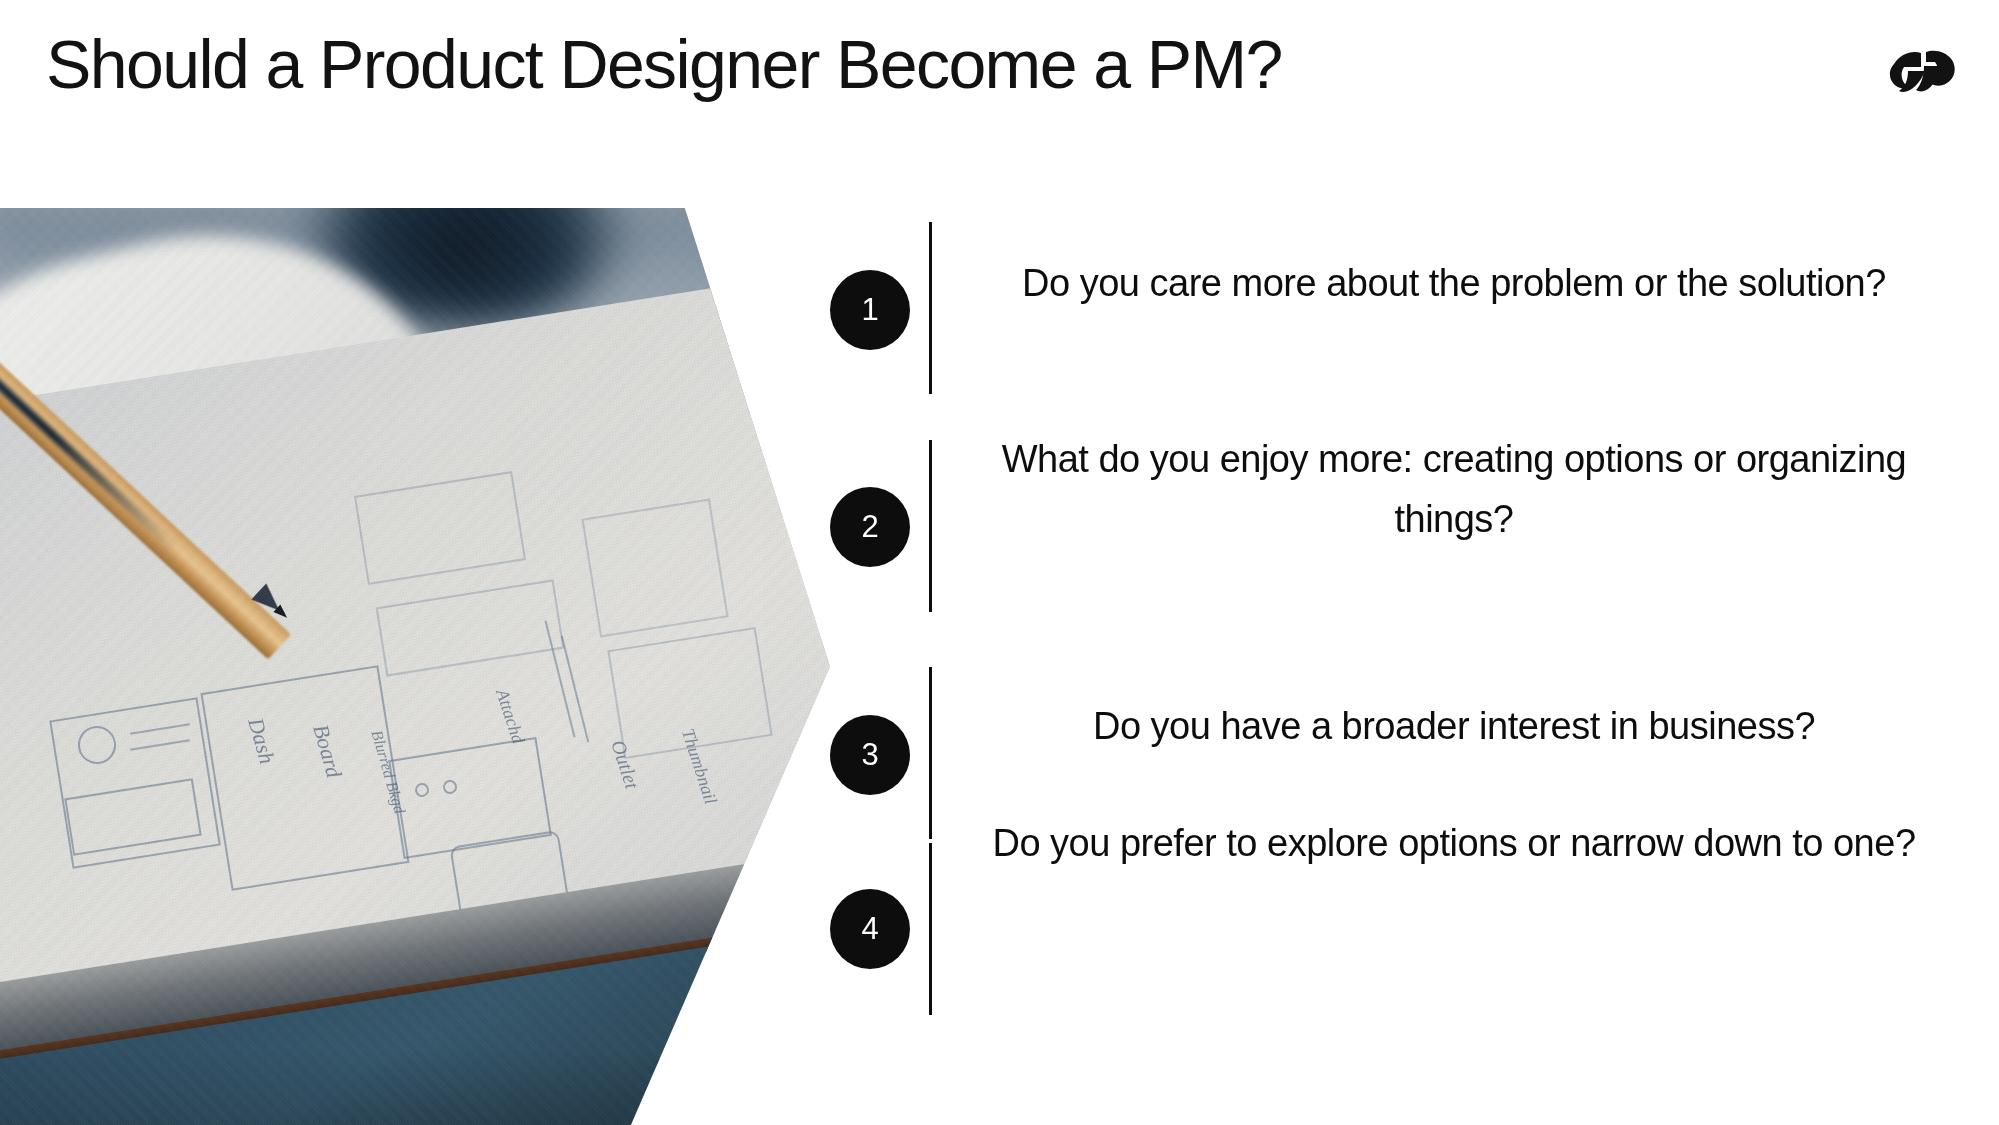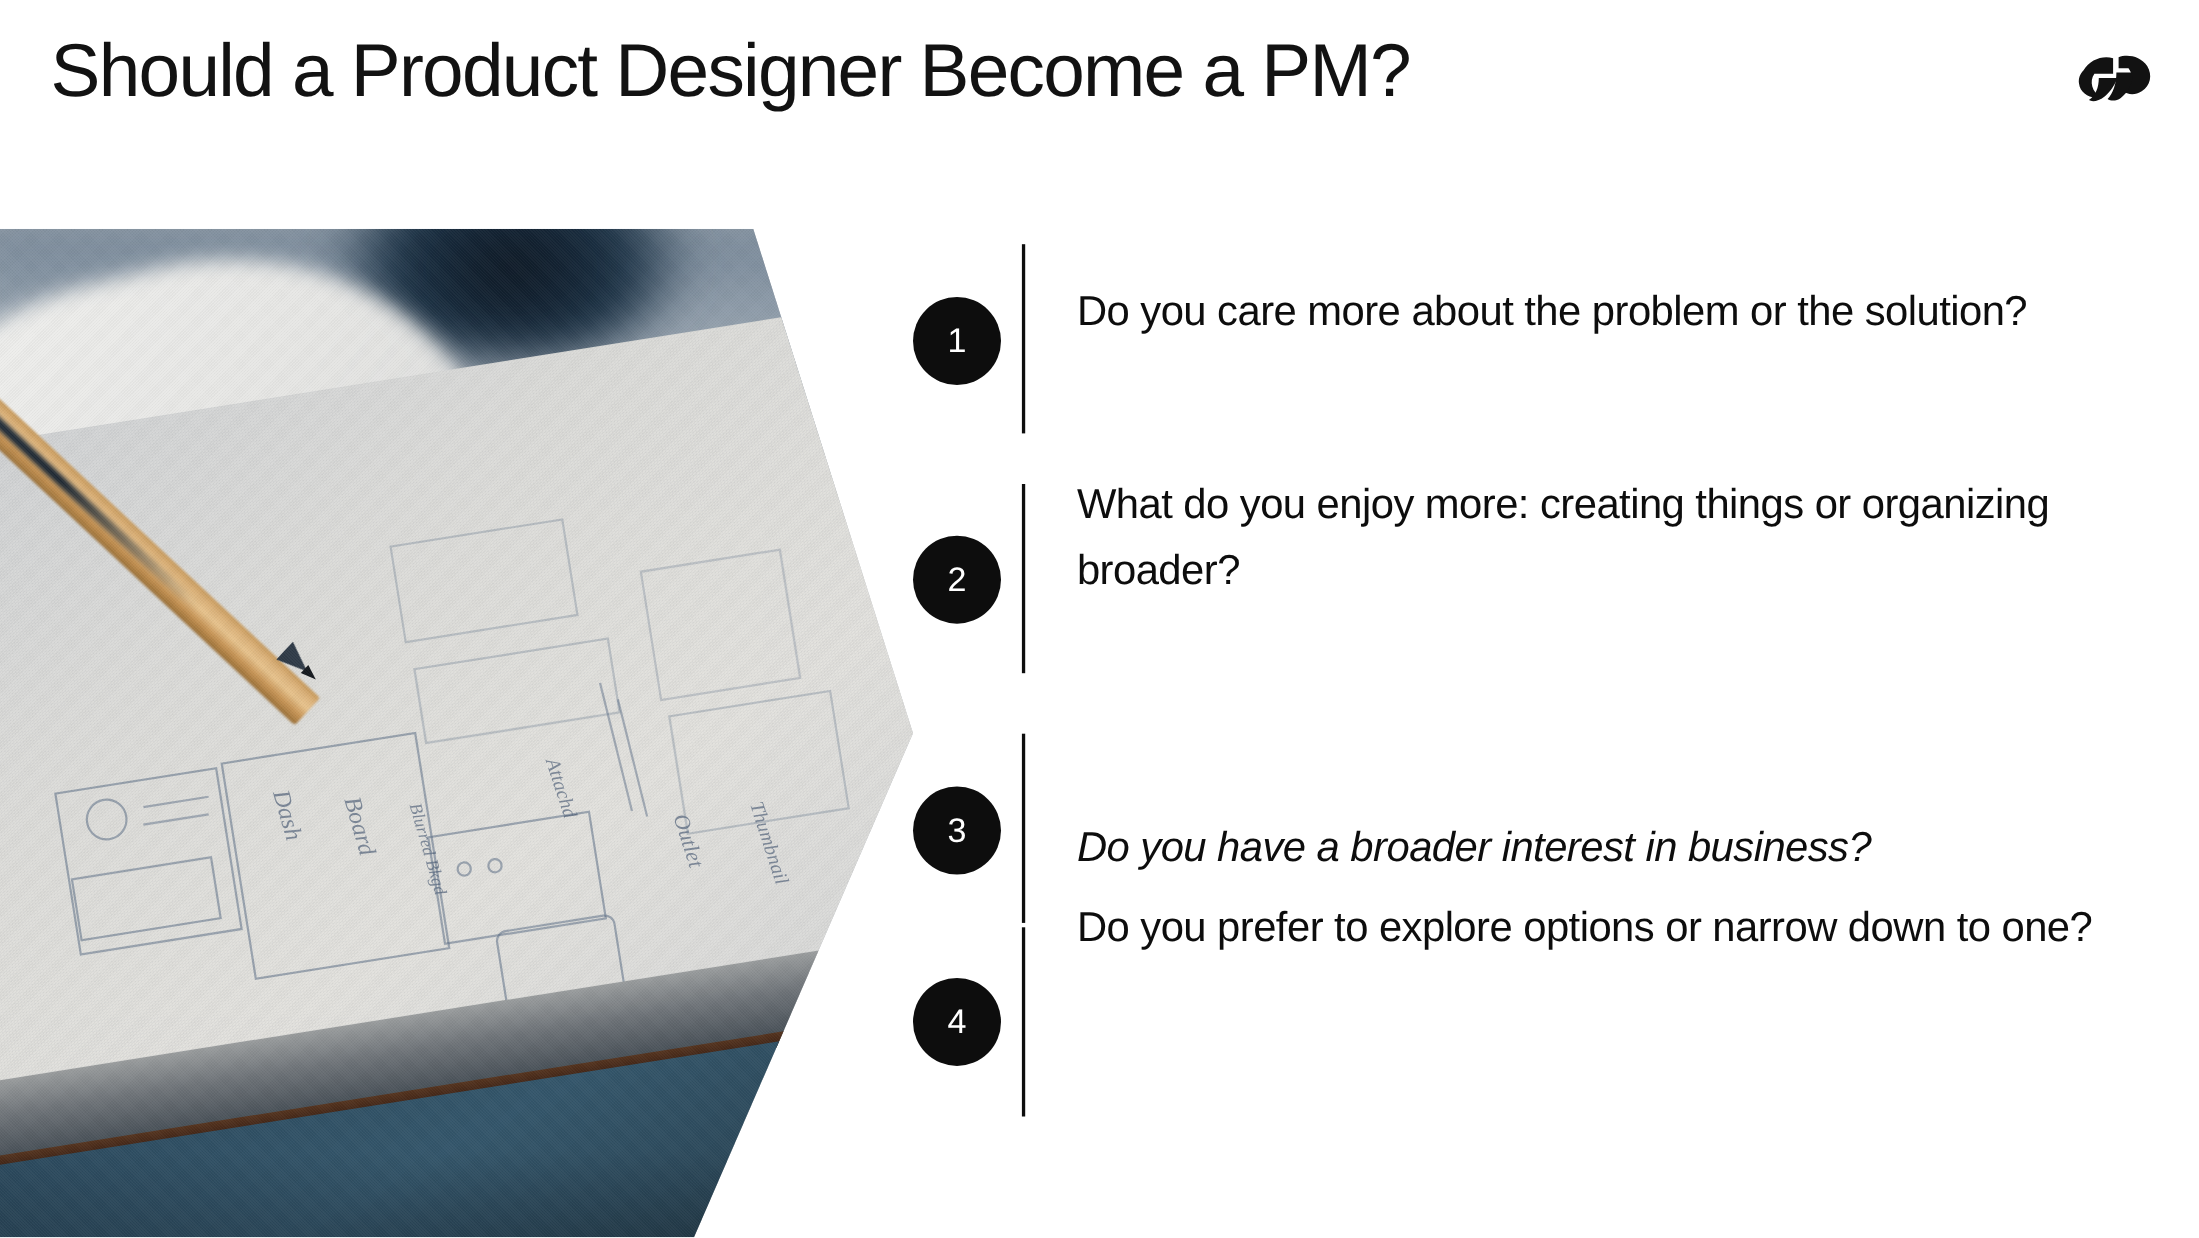--- a/index.html
+++ b/index.html
@@ -166,37 +166,38 @@
   }
   .qtext {
     position:absolute;
     left:149px;
     width:950px;
     font-size:38px;
     font-weight:400;
     line-height:60px;
     letter-spacing:-.5px;
     color:#0d0d0d;
+    text-align:center;
   }
 
   
   #item-1 { top:0; }
   #item-1 .badge { top:270px; }
   #item-1 .rule  { top:222px; height:172px; }
   #item-1 .qtext { top:253px; }
 
   #item-2 { top:0; }
   #item-2 .badge { top:487px; }
   #item-2 .rule  { top:440px; height:172px; }
   #item-2 .qtext { top:429px; }
 
   #item-3 { top:0; }
   #item-3 .badge { top:715px; }
   #item-3 .rule  { top:667px; height:172px; }
-  #item-3 .qtext { top:741px;font-style:italic; }
+  #item-3 .qtext { top:696px; }
 
   #item-4 { top:0; }
   #item-4 .badge { top:889px; }
   #item-4 .rule  { top:843px; height:172px; }
   #item-4 .qtext { top:813px; }
 </style>
 </head>
 <body>
 
 <div id="slide">
@@ -260,21 +261,21 @@
 
     <div class="item" id="item-1">
       <div class="badge">1</div>
       <div class="rule"></div>
       <div class="qtext">Do you care more about the problem or the solution?</div>
     </div>
 
     <div class="item" id="item-2">
       <div class="badge">2</div>
       <div class="rule"></div>
-      <div class="qtext">What do you enjoy more: creating things or organizing broader?</div>
+      <div class="qtext">What do you enjoy more: creating options or organizing things?</div>
     </div>
 
     <div class="item" id="item-3">
       <div class="badge">3</div>
       <div class="rule"></div>
       <div class="qtext">Do you have a broader interest in business?</div>
     </div>
 
     <div class="item" id="item-4">
       <div class="badge">4</div>

